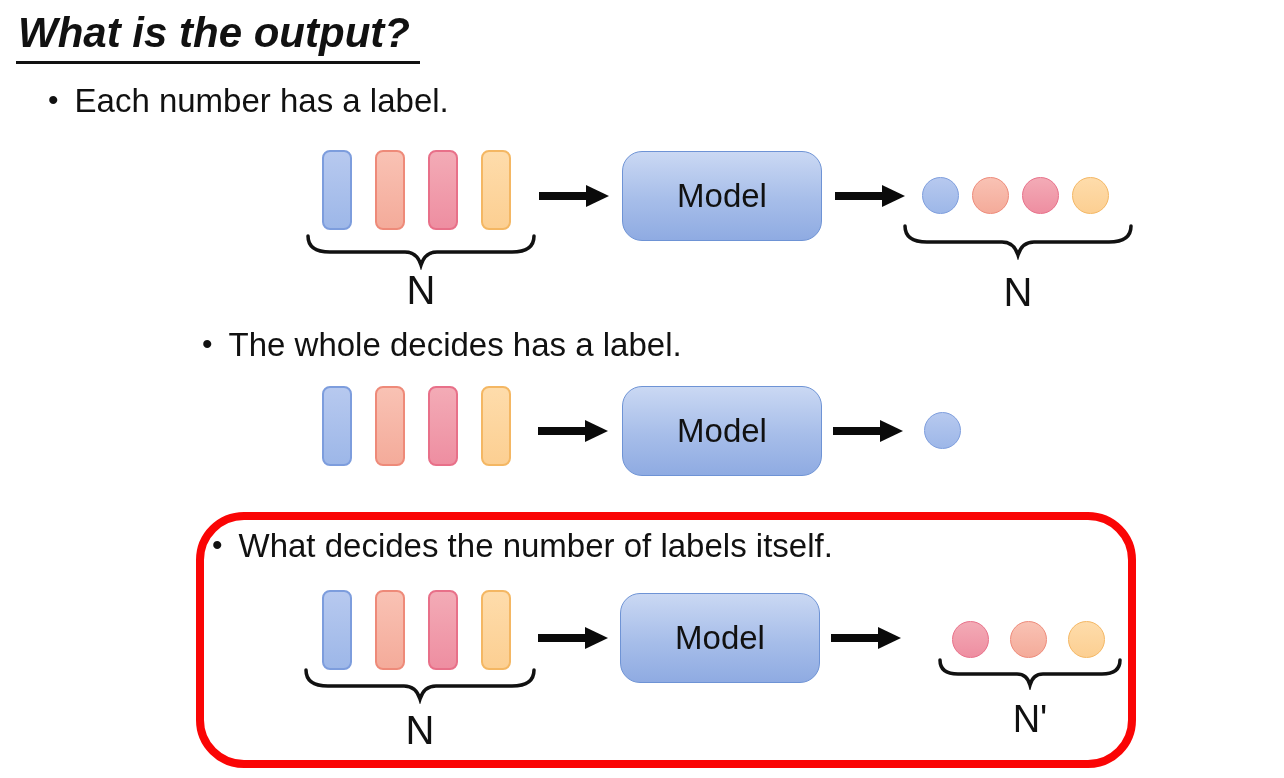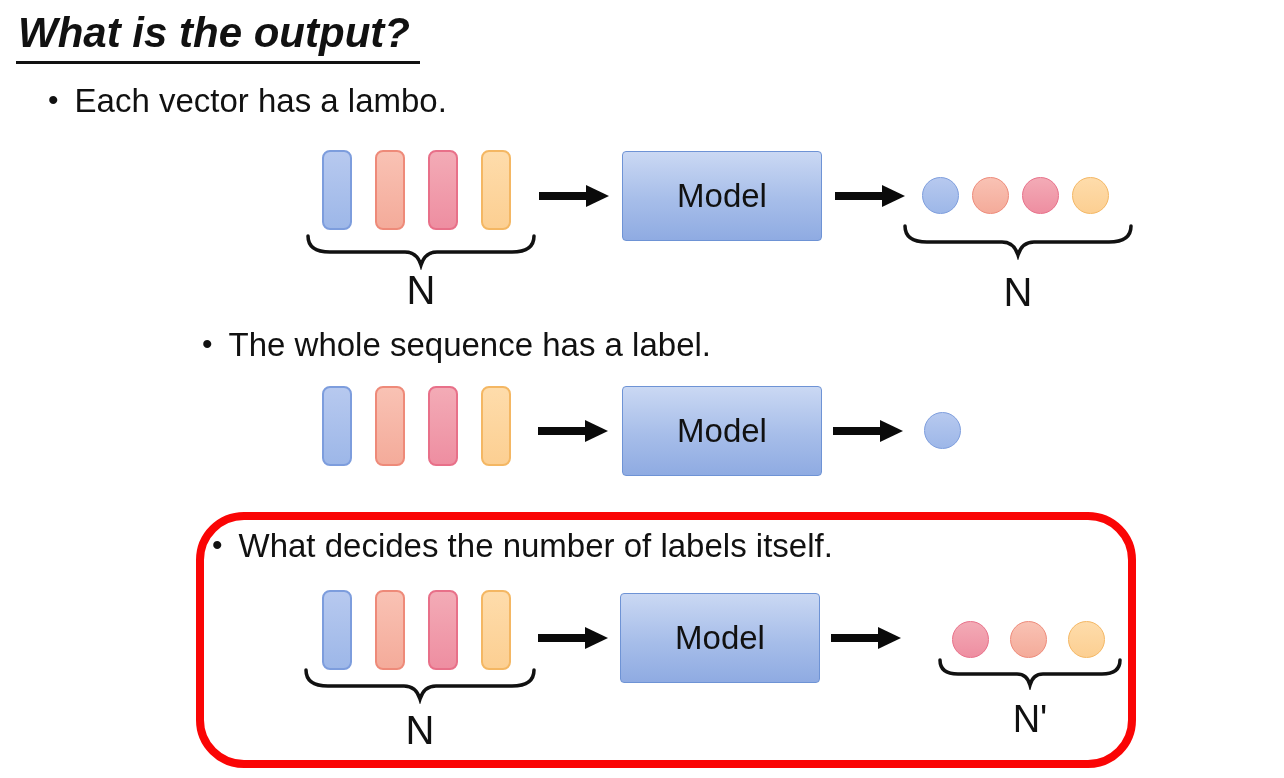--- a/index.html
+++ b/index.html
@@ -43,21 +43,21 @@
     width:37px;height:37px;
     border-radius:50%;
     border:1.5px solid;
     box-sizing:border-box;
   }
   .circles-wide{gap:21px;}
 
   
   .model-box{
     width:200px;height:90px;
-    border-radius:4px;
+    border-radius:20px;
     border:1.5px solid #6e93d5;
     background:linear-gradient(180deg,#cad8f3 0%, #a6bde9 55%, #8fabe2 100%);
     display:flex;align-items:center;justify-content:center;
     font-size:33px;color:#111;
     box-sizing:border-box;
   }
 
   
   .arrow svg{display:block;}
   .brace svg{display:block;}
@@ -92,21 +92,21 @@
 </style>
 </head>
 <body>
 
 <div id="slide">
 
   <div id="title" class="abs">What is the output?</div>
 
   <div class="abs bullet" style="left:48px;top:82px;">
     <span class="dot">•</span>
-    <span>Each vector has a lambo.</span>
+    <span>Each number has a label.</span>
   </div>
 
   <div class="abs bars" style="left:322px;top:150px;">
       <div class="bar" style="background: linear-gradient(rgb(183, 201, 239) 0%, rgb(157, 183, 232) 100%); border-color: rgb(125, 157, 221);"></div>
       <div class="bar" style="background: linear-gradient(rgb(249, 194, 180) 0%, rgb(244, 171, 154) 100%); border-color: rgb(238, 138, 121);"></div>
       <div class="bar" style="background: linear-gradient(rgb(243, 171, 182) 0%, rgb(238, 142, 161) 100%); border-color: rgb(232, 112, 137);"></div>
       <div class="bar" style="background: linear-gradient(rgb(254, 220, 171) 0%, rgb(252, 207, 146) 100%); border-color: rgb(244, 183, 99);"></div>
     </div>
 
   <div class="abs brace" style="left:306px;top:234px;">
@@ -143,21 +143,21 @@
 
   <div class="abs brace" style="left:903px;top:224px;">
     <svg width="230" height="36" viewBox="0 0 230 36">
       <path d="M 2 2 Q 2 18 24 18 L 99 18 Q 111 18 115 31 Q 119 18 131 18 L 206 18 Q 228 18 228 2" fill="none" stroke="#111" stroke-width="3.5" stroke-linecap="round"></path>
     </svg>
   </div>
   <div class="abs count-label" style="left:903px;top:272px;width:230px;">N</div>
 
   <div class="abs bullet" style="left:202px;top:326px;">
     <span class="dot">•</span>
-    <span>The whole sequence has a label.</span>
+    <span>The whole decides has a label.</span>
   </div>
 
   <div class="abs bars" style="left:322px;top:386px;">
       <div class="bar" style="background: linear-gradient(rgb(183, 201, 239) 0%, rgb(157, 183, 232) 100%); border-color: rgb(125, 157, 221);"></div>
       <div class="bar" style="background: linear-gradient(rgb(249, 194, 180) 0%, rgb(244, 171, 154) 100%); border-color: rgb(238, 138, 121);"></div>
       <div class="bar" style="background: linear-gradient(rgb(243, 171, 182) 0%, rgb(238, 142, 161) 100%); border-color: rgb(232, 112, 137);"></div>
       <div class="bar" style="background: linear-gradient(rgb(254, 220, 171) 0%, rgb(252, 207, 146) 100%); border-color: rgb(244, 183, 99);"></div>
     </div>
 
   <div class="abs arrow" style="left:537px;top:418px;">

